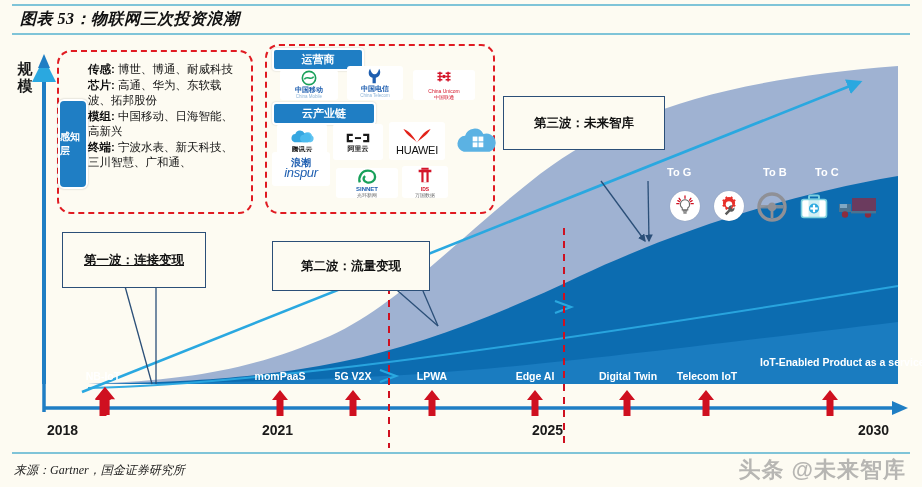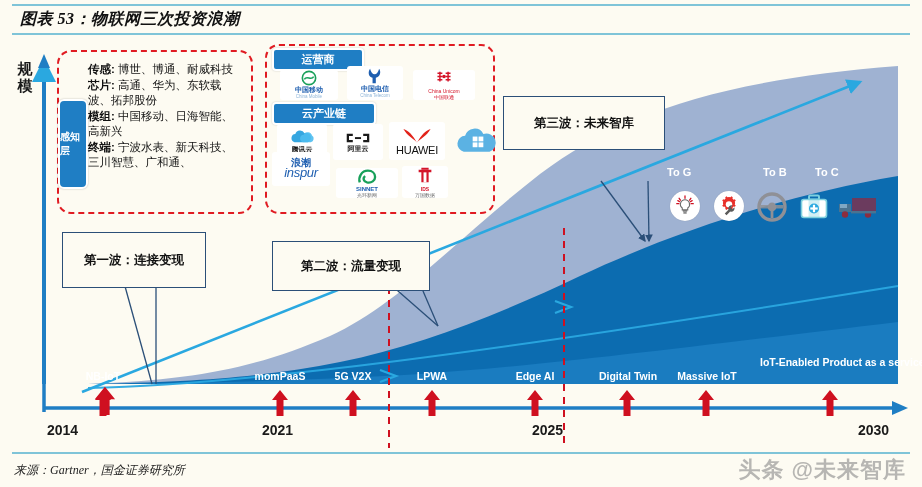--- a/index.html
+++ b/index.html
@@ -230,21 +230,21 @@
           <path d="M8,0 L16,10 L11.5,10 L11.5,26 L4.5,26 L4.5,10 L0,10 Z" fill="#cf1020"></path>
         </svg>
     </div>
 
     <div class="tech" style="left:73px;top:334px;width:60px;">NB-IoT</div>
     <div class="tech" style="left:244px;top:334px;width:72px;">momPaaS</div>
     <div class="tech" style="left:320px;top:334px;width:66px;">5G V2X</div>
     <div class="tech" style="left:402px;top:334px;width:60px;">LPWA</div>
     <div class="tech" style="left:503px;top:334px;width:64px;">Edge AI</div>
     <div class="tech" style="left:589px;top:334px;width:78px;">Digital Twin</div>
-    <div class="tech" style="left:668px;top:334px;width:78px;">Massive IoT</div>
+    <div class="tech" style="left:668px;top:334px;width:78px;">Telecom IoT</div>
     <div class="tech" style="left:760px;top:320px;width:146px;text-align:left;">IoT-Enabled Product as a service</div>
 
     <div class="tog" style="left:667px;top:130px;">To G</div>
     <div class="tog" style="left:763px;top:130px;">To B</div>
     <div class="tog" style="left:815px;top:130px;">To C</div>
 
     <div class="cicon" style="left:670px;top:155px;">
       <svg width="22" height="22" viewBox="0 0 24 24">
         <g stroke="#cf1020" stroke-width="1.4" stroke-linecap="round">
           <line x1="12" y1="1" x2="12" y2="3.6"></line>
@@ -289,35 +289,35 @@
       <svg width="40" height="24" viewBox="0 0 40 24">
         <rect x="14" y="2" width="24" height="14" fill="#6b3b5e"></rect>
         <path d="M1,8 L13,8 L13,16 L1,16 Z" fill="#4a7390"></path>
         <path d="M2,8 L9,8 L9,12 L2,12 Z" fill="#7fa8c4"></path>
         <circle cx="7" cy="18.5" r="3.2" fill="#8c2d3f"></circle>
         <circle cx="30" cy="18.5" r="3.2" fill="#8c2d3f"></circle>
         <rect x="13" y="15" width="25" height="2.4" fill="#4a7390"></rect>
       </svg>
     </div>
 
-    <div class="callout" style="left:62px;top:196px;width:142px;height:54px;">
+    <div class="callout" style="left:62px;top:196px;width:142px;height:54px;text-decoration:underline;">
       <span>第一波：连接变现</span>
     </div>
     <div class="callout" style="left:272px;top:205px;width:156px;height:48px;">
       <span>第二波：流量变现</span>
     </div>
     <div class="callout" style="left:503px;top:60px;width:160px;height:52px;">
       <span>第三波：未来智库</span>
     </div>
 
   </div>
 
   <div class="ylab">规模</div>
 
-  <div class="yearlab" style="left:47px;top:422px;">2014</div>
+  <div class="yearlab" style="left:47px;top:422px;">2018</div>
   <div class="yearlab" style="left:262px;top:422px;">2021</div>
   <div class="yearlab" style="left:532px;top:422px;">2025</div>
   <div class="yearlab" style="left:858px;top:422px;">2030</div>
 
   <div class="dashbox" style="left:57px;top:50px;width:192px;height:160px;"></div>
   <div class="vtag">
     <span>感知层</span>
   </div>
   <div class="layerlist">
     <div>

